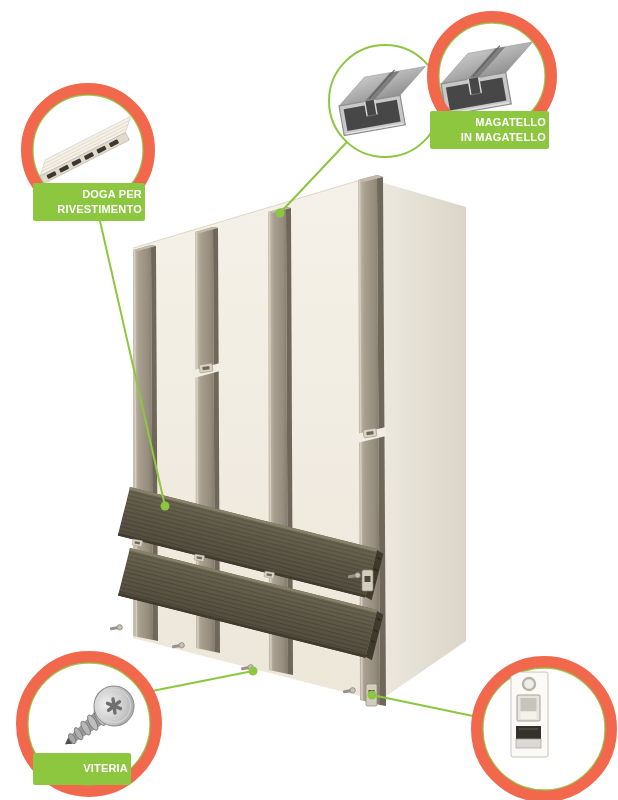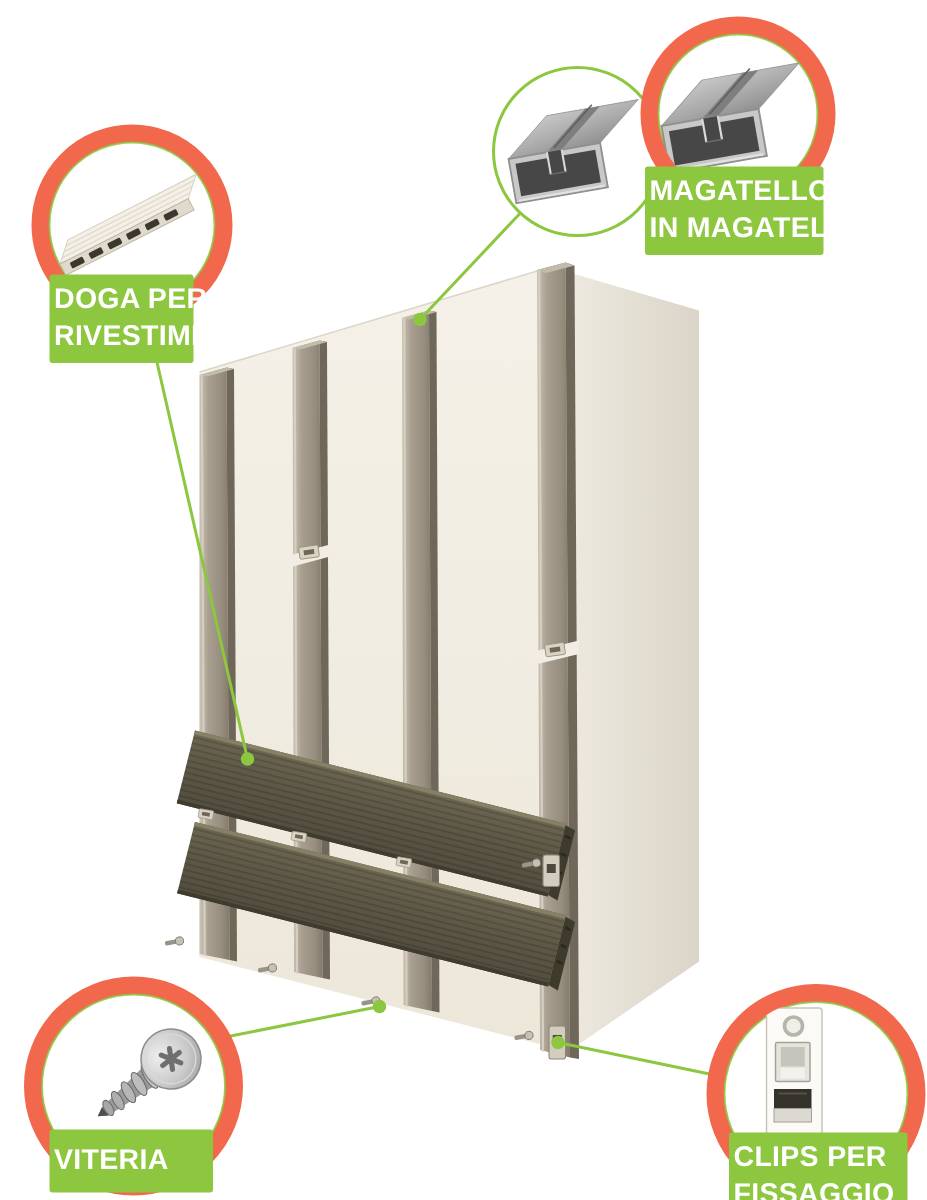--- a/index.html
+++ b/index.html
@@ -9,21 +9,21 @@
   }
   html,body{margin:0;padding:0;background:#fff;}
   .stage{
     position:relative;width:618px;height:800px;overflow:hidden;background:#fff;
     font-family:"Liberation Sans",sans-serif;
   }
   .stage svg{position:absolute;left:0;top:0;}
   .label{
     position:absolute;box-sizing:border-box;
     background:var(--accent-green);color:var(--label-text);
-    font-weight:bold;font-size:19px;line-height:1.32;text-align:left;
+    font-weight:bold;font-size:11px;line-height:1.32;text-align:right;
     padding:4px 3px 5px;border-radius:2px;letter-spacing:.2px;z-index:5;
   }
   .label span{display:block;white-space:nowrap;}
   .ring{fill:#fff;stroke:var(--accent-orange);stroke-width:12;}
   .ring-inner{fill:none;stroke:var(--accent-green);stroke-width:1.3;opacity:.85;}
   .green-circle{fill:#fff;stroke:var(--accent-green);stroke-width:2;}
   .connector{stroke:var(--accent-green);stroke-width:2;fill:none;stroke-linecap:round;}
   .dot{fill:var(--accent-green);}
 </style>
 </head>
@@ -272,32 +272,28 @@
         <rect x="520.5" y="698" width="16" height="13" fill="#C6C4BC"></rect>
         <rect x="520.5" y="712" width="16" height="7" fill="#F2F1EB"></rect>
         <rect x="516" y="726" width="25" height="13" fill="#35322B"></rect>
         <rect x="516" y="739" width="25" height="9" fill="#DBD9D1" stroke="#A5A29A" stroke-width="0.7"></rect>
         <line x1="519" y1="729" x2="538" y2="729" stroke="#55514A" stroke-width="1.4"></line>
       </g>
     </g>
   </g>
 </svg>
 
-<div class="label" style="left:33px;top:183px;width:96px">
+<div class="label" style="left:33px;top:183px;width:112px">
   <span>DOGA PER</span>
   <span>RIVESTIMENTO</span>
 </div>
 
 <div class="label" style="left:430px;top:111px;width:119px">
   <span>MAGATELLO</span>
   <span>IN MAGATELLO</span>
 </div>
 
-<div class="label" style="left:33px;top:753px;width:109px;padding-top:8px;padding-bottom:9px">
+<div class="label" style="left:33px;top:753px;width:98px;padding-top:8px;padding-bottom:9px">
   <span>VITERIA</span>
 </div>
 
-<div class="label" style="left:486px;top:755px;width:119px">
-  <span>CLIPS PER</span>
-  <span>FISSAGGIO</span>
-</div>
 
 </div>
 
 </body></html>

